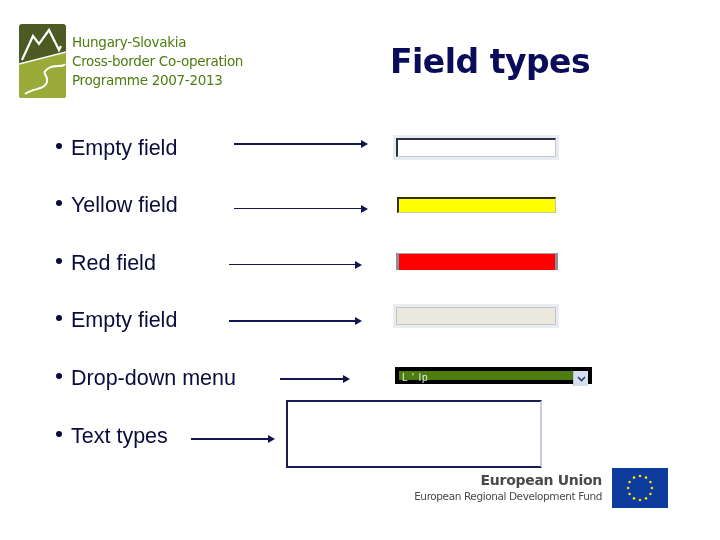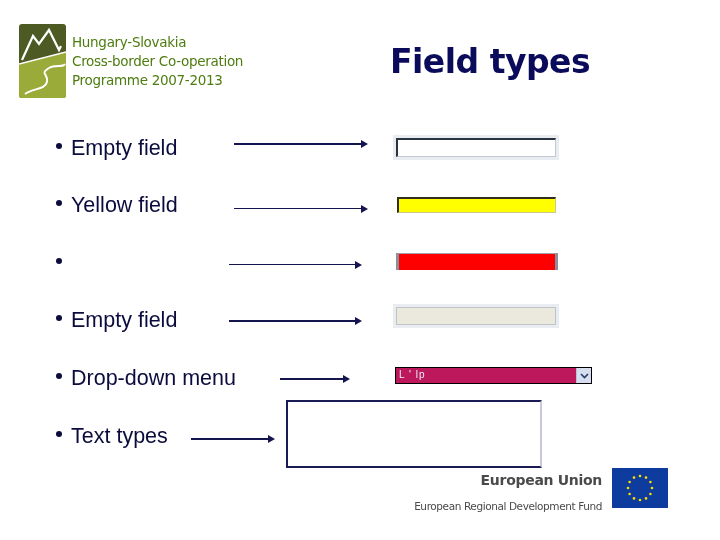--- a/index.html
+++ b/index.html
@@ -18,29 +18,29 @@
 
     .arrow { position: absolute; height: 2px; background: #14144e; }
     .arrow::after { content: ""; position: absolute; right: -2px; top: -3px; border-left: 7px solid #14144e; border-top: 4px solid transparent; border-bottom: 4px solid transparent; }
 
     .field-wrap { position: absolute; background: #e9edf2; }
     .empty-field { position: absolute; left: 3px; top: 3px; right: 3px; bottom: 3px; background: #fff; border-top: 2px solid #2a3340; border-left: 2px solid #2a3340; border-right: 1px solid #c0c8d4; border-bottom: 1px solid #c0c8d4; }
     .yellow-field { position: absolute; left: 397px; top: 197px; width: 159px; height: 16px; background: #ffff00; border-top: 2px solid #30301a; border-left: 2px solid #30301a; border-right: 1px solid #c8c890; border-bottom: 1px solid #c8c890; }
     .red-field { position: absolute; left: 396px; top: 253px; width: 162px; height: 17px; background: #ff0000; border-left: 3px solid #8a8f99; border-right: 3px solid #8a8f99; border-top: 1px solid #a0a4aa; }
     .grey-field { position: absolute; left: 3px; top: 3px; right: 3px; bottom: 3px; background: #ebe9de; border: 1px solid #c0c4c8; }
 
-    .dropdown { position: absolute; left: 395px; top: 367px; width: 197px; height: 17px; background: #be185d; border: 1px solid #000000; }
+    .dropdown { position: absolute; left: 395px; top: 367px; width: 197px; height: 17px; background: #4d7c0f; border: 4px solid #000000; }
     .dropdown-value { position: absolute; left: 3px; top: 1px; font-size: 10px; color: #e8f0f5; letter-spacing: 1px; }
     .dropdown-btn { position: absolute; right: 0; top: 0; width: 15px; height: 15px; background: #d6deef; border-left: 1px solid #b8c3d8; display: flex; align-items: center; justify-content: center; }
 
     .textarea { position: absolute; left: 286px; top: 400px; width: 256px; height: 68px; background: #fff; border: 2px solid #1a1a55; border-right-color: #c8c8dc; }
 
     .eu-text { position: absolute; right: 118px; top: 472px; text-align: right; }
     .eu-title { font-family: "DejaVu Sans", sans-serif; font-weight: bold; font-size: 14px; color: #4a4a4a; letter-spacing: -0.3px; }
-    .eu-sub { font-family: "DejaVu Sans", sans-serif; font-size: 10.5px; color: #4a4a4a; letter-spacing: -0.4px; margin-top: 12px; }
+    .eu-sub { font-family: "DejaVu Sans", sans-serif; font-size: 10.5px; color: #4a4a4a; letter-spacing: -0.4px; margin-top: 2px; }
     .eu-flag { position: absolute; left: 612px; top: 468px; width: 56px; height: 40px; background: #0d3b9e; }
   </style>
 </head>
 <body>
 
 <div class="logo">
   <div class="logo-mark">
     <svg width="47" height="74" viewBox="0 0 47 74">
       <rect x="0" y="0" width="47" height="74" fill="#4d5a23"></rect>
       <polygon points="0,40 47,28 47,74 0,74" fill="#9aab3a"></polygon>
@@ -53,21 +53,21 @@
     <div>Hungary-Slovakia</div>
     <div>Cross-border Co-operation</div>
     <div>Programme 2007-2013</div>
   </div>
 </div>
 
 <div class="title">Field types</div>
 
 <div class="bullet" style="top:136px"><span class="dot"></span><span>Empty field</span></div>
 <div class="bullet" style="top:193px"><span class="dot"></span><span>Yellow field</span></div>
-<div class="bullet" style="top:251px"><span class="dot"></span></div>
+<div class="bullet" style="top:251px"><span class="dot"></span><span>Red field</span></div>
 <div class="bullet" style="top:308px"><span class="dot"></span><span>Empty field</span></div>
 <div class="bullet" style="top:366px"><span class="dot"></span><span>Drop-down menu</span></div>
 <div class="bullet" style="top:424px"><span class="dot"></span><span>Text types</span></div>
 
 <div class="arrow" style="left:234px; top:143px; width:132px;"></div>
 <div class="arrow" style="left:234px; top:208px; width:132px; height:1px;"></div>
 <div class="arrow" style="left:229px; top:264px; width:131px; height:1px;"></div>
 <div class="arrow" style="left:229px; top:320px; width:131px;"></div>
 <div class="arrow" style="left:280px; top:378px; width:68px;"></div>
 <div class="arrow" style="left:191px; top:438px; width:82px;"></div>

